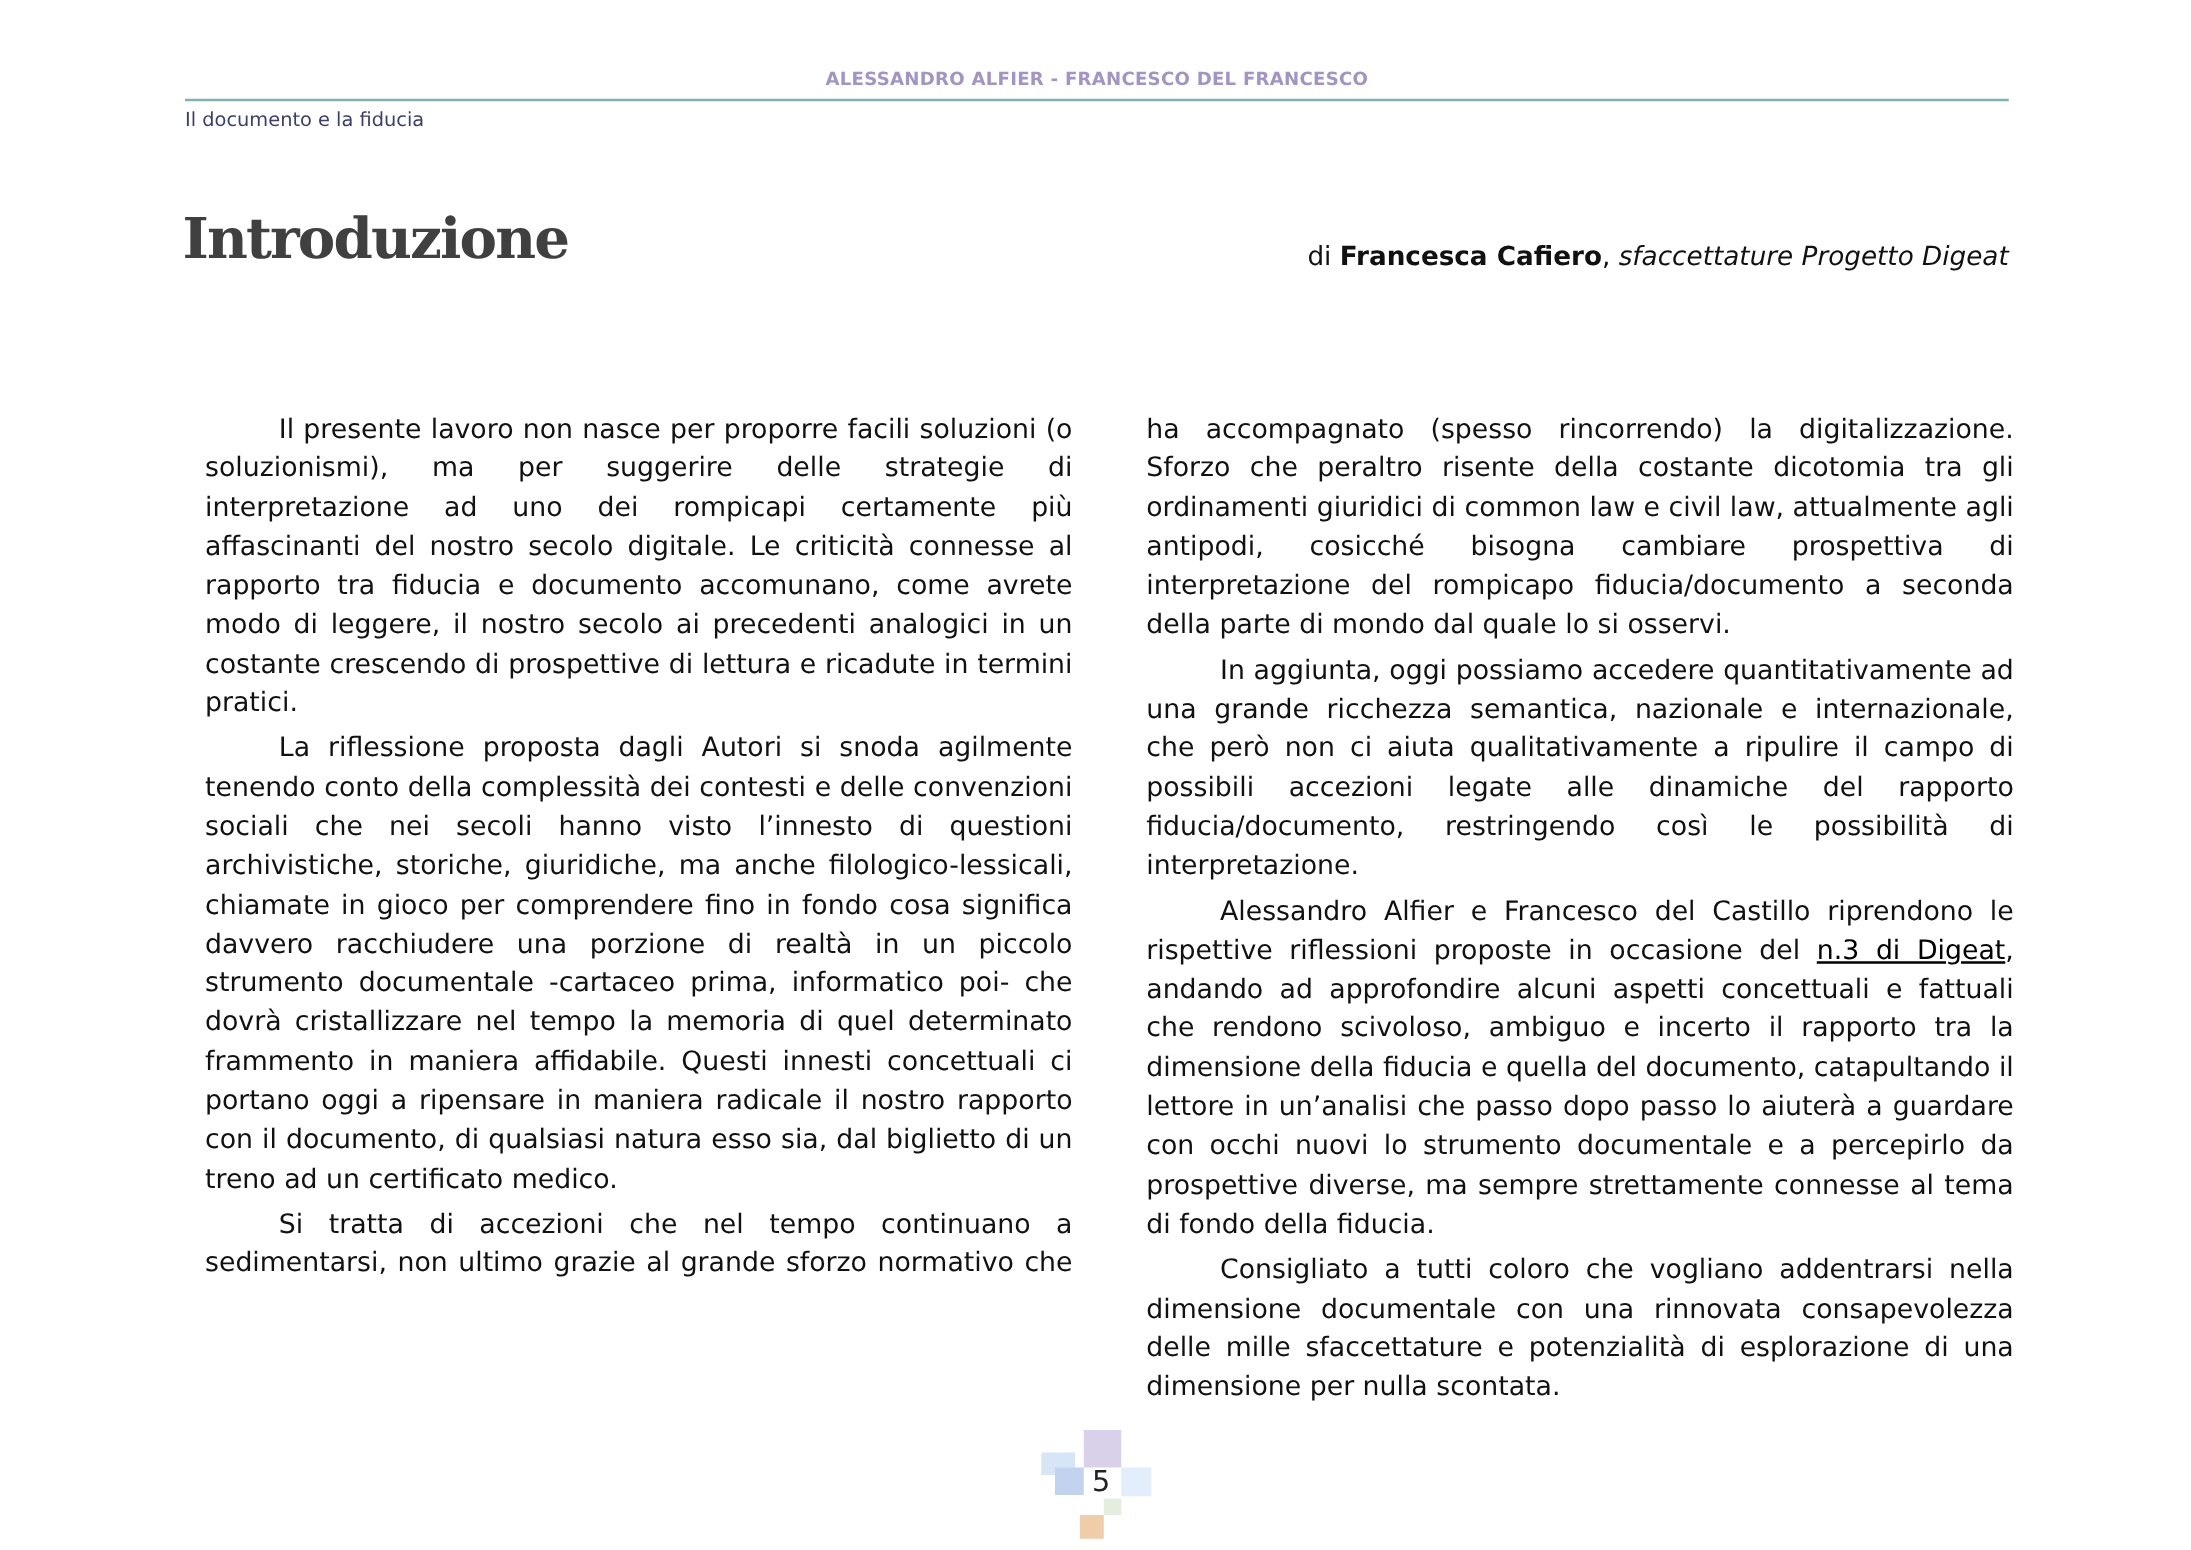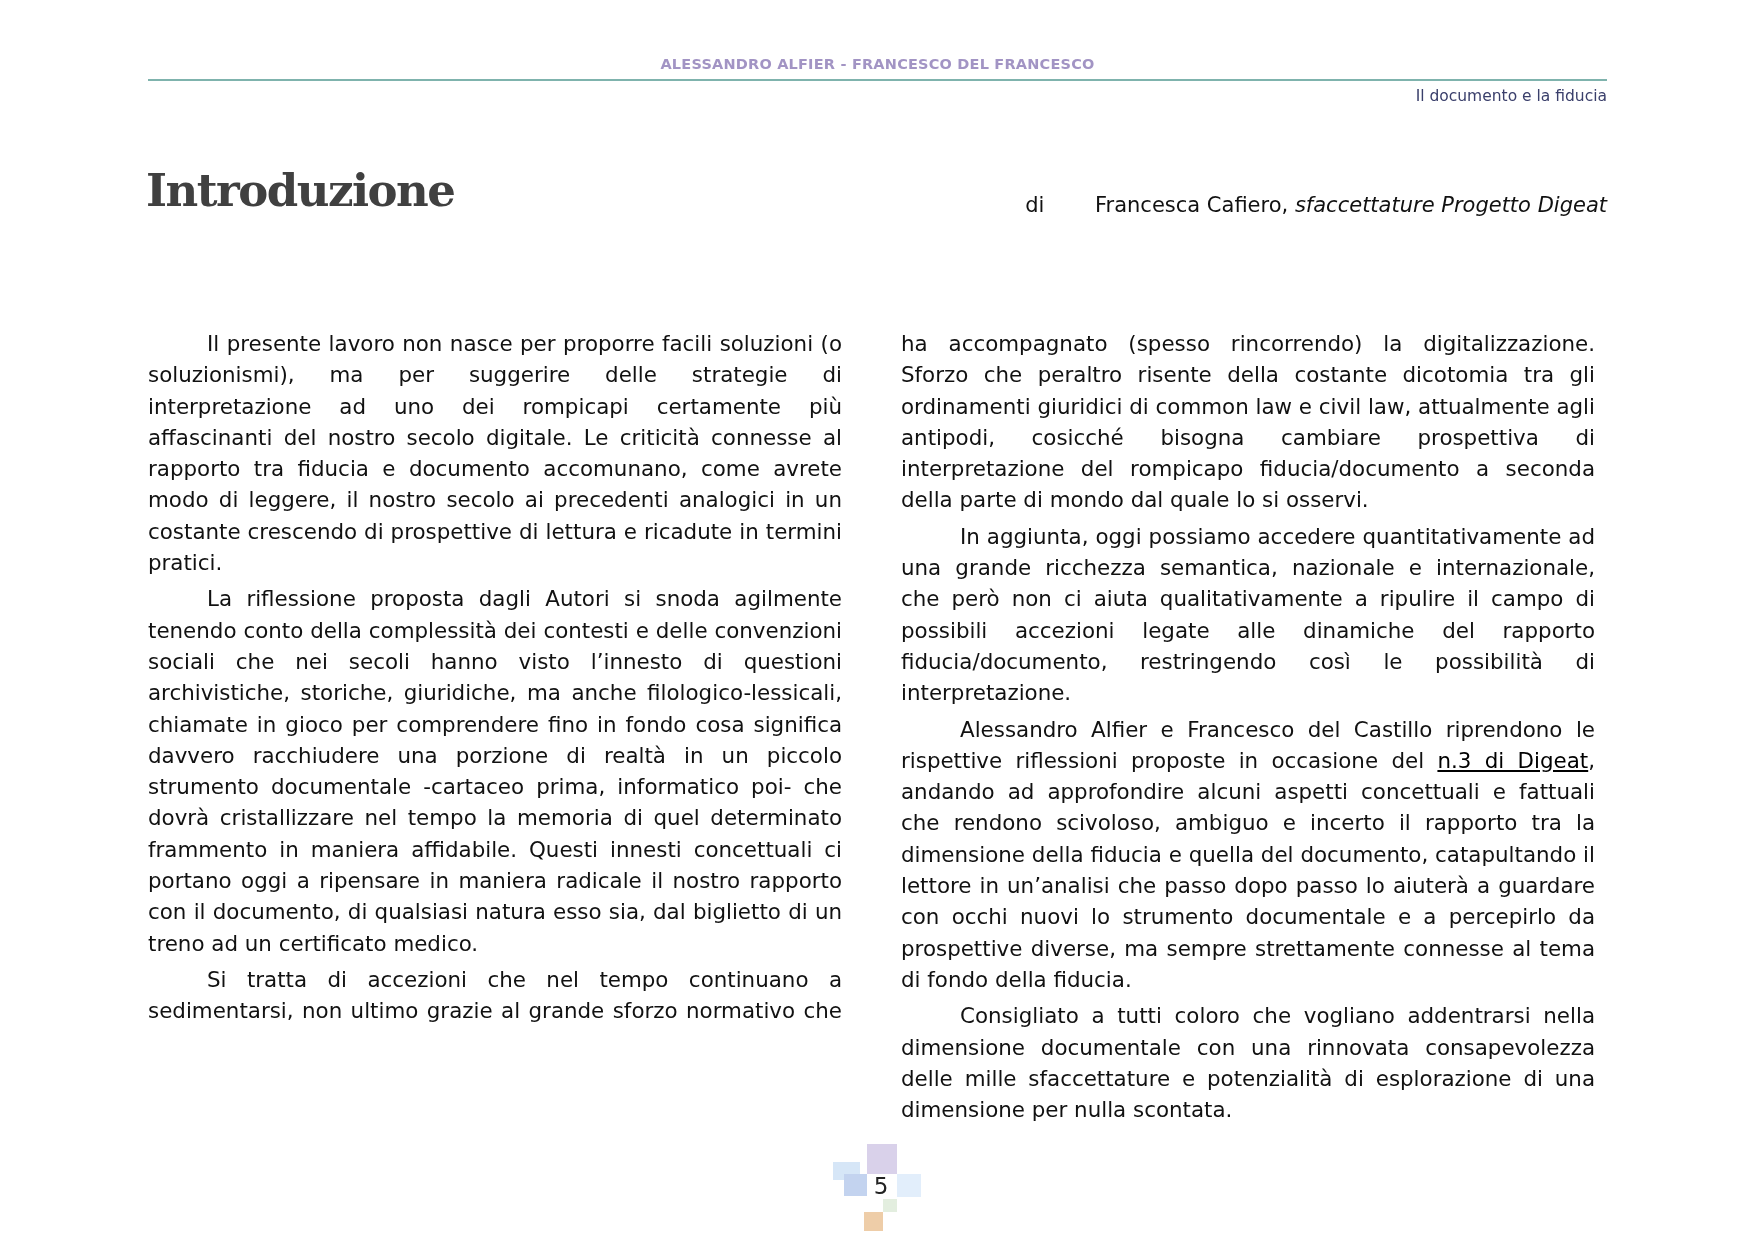--- a/index.html
+++ b/index.html
@@ -5,33 +5,33 @@
   html, body { margin: 0; padding: 0; background: #ffffff; }
   body { width: 1753px; height: 1240px; position: relative; overflow: hidden;
          font-family: "DejaVu Sans", "Liberation Sans", sans-serif; color: #111; }
 
   .running-head { position: absolute; left: 148px; width: 1459px; top: 56px;
     text-align: center; font-family: "DejaVu Sans", sans-serif; font-weight: bold;
     font-size: 14.5px; letter-spacing: 0.2px; color: #a294c4; }
   .rule { position: absolute; left: 148px; width: 1459px; top: 79px; height: 2px;
     background: #7fb3ad; }
   .running-sub { position: absolute; left: 148px; width: 1459px; top: 87px;
-    text-align: right; font-size: 15.5px; color: #3a3f6b; }
+    text-align: left; font-size: 15.5px; color: #3a3f6b; }
 
   .title { position: absolute; left: 146px; top: 168px; margin: 0;
     font-family: "DejaVu Serif", "Liberation Serif", serif; font-weight: bold;
     font-size: 45px; letter-spacing: -1.5px; color: #404040; line-height: 1; }
   .byline { position: absolute; right: 146px; top: 193px; font-size: 21px;
     color: #111; white-space: nowrap; }
-  .byline .name { font-weight: normal; margin-left: 44px; }
+  .byline .name { font-weight: bold; }
   .byline .role { font-style: italic; }
 
   .col { position: absolute; top: 328px; width: 694px;
     font-size: 21.4px; line-height: 31.3px; text-align: justify; color: #111;
-    hyphens: manual; }
+    hyphens: manual; margin-left: 16px; }
   .col.left { left: 148px; }
   .col.right { left: 901px; }
   .col p { margin: 0 0 5px 0; text-indent: 59px; }
   .col p.cont { text-indent: 0; }
   .link { text-decoration: underline; color: #000000; cursor: pointer; }
 
   .pagenum-deco { position: absolute; left: 830px; top: 1140px; width: 100px; height: 100px; }
   .sq { position: absolute; }
   .pagenum { position: absolute; left: 866px; top: 1173px; width: 30px; text-align: center;
     font-size: 23px; color: #222; }

